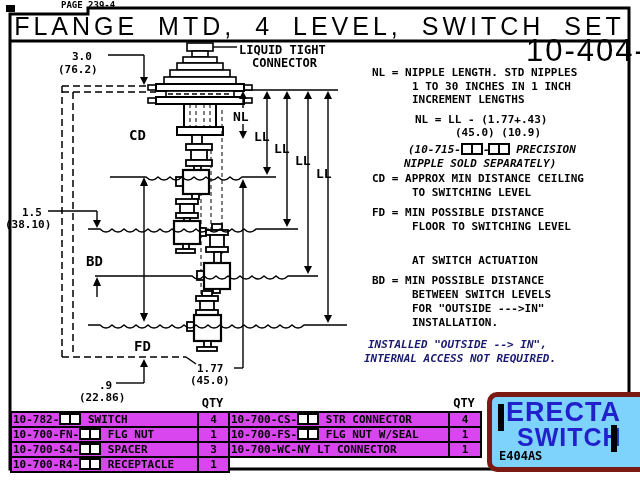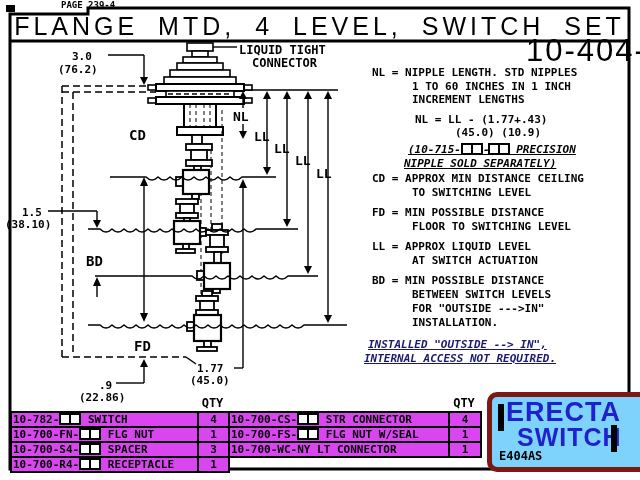--- a/index.html
+++ b/index.html
@@ -2,21 +2,21 @@
 <html><head>
 <meta charset="utf-8">
 <style>
   html,body{margin:0;padding:0;background:#888;}
   .page{position:relative;width:640px;height:480px;background:#fff;overflow:hidden;
         font-family:"DejaVu Sans Mono",monospace;color:#000;}
   svg{position:absolute;left:0;top:0;}
   svg text{font-family:"DejaVu Sans Mono",monospace;font-weight:bold;fill:#000;}
   .t{position:absolute;font:bold 11px "DejaVu Sans Mono",monospace;white-space:pre;color:#000;}
   .t12{font-size:12px;margin-top:28px;}
-  .it{font-style:italic;text-decoration:underline;}
+  .it{font-style:italic;}
   .navy{color:#191970;}
   .pagelabel{position:absolute;left:17px;top:0px;font:bold 9px "DejaVu Sans Mono",monospace;padding-left:44px;}
   .corner{position:absolute;left:6px;top:5px;width:9px;height:7px;background:#000;}
   .title{position:absolute;left:10px;top:12px;width:619px;text-align:center;
          font-family:"Liberation Sans",sans-serif;font-size:25px;font-weight:400;
          letter-spacing:4px;word-spacing:9px;white-space:pre;}
   .partnum{position:absolute;left:498px;top:33px;font-family:"Liberation Sans",sans-serif;
            font-size:31px;letter-spacing:2px;white-space:pre;margin-left:28px;}
   .box{display:inline-block;width:8px;height:8px;border:2px solid #000;background:#fff;
        vertical-align:-2px;}
@@ -206,31 +206,30 @@
       <text x="190" y="384" font-size="11">(45.0)</text>
     </g>
   </svg>
 
   <div class="corner"></div>
   <div class="pagelabel">PAGE 239-4</div>
   <div class="title">FLANGE MTD, 4 LEVEL, SWITCH SET</div>
   <div class="partnum">10-404-<span class="box-lg"></span><span class="box-lg"></span></div>
 
   <div class="t" style="left:372px;top:66px">NL = NIPPLE LENGTH. STD NIPPLES</div>
-  <div class="t" style="left:412px;top:80px">1 TO 60 INCHES IN 1 INCH</div>
+  <div class="t" style="left:412px;top:80px">1 TO 30 INCHES IN 1 INCH</div>
   <div class="t" style="left:412px;top:93px">INCREMENT LENGTHS</div>
   <div class="t" style="left:415px;top:113px">NL = LL - (1.77+.43)</div>
   <div class="t" style="left:455px;top:126px">(45.0) (10.9)</div>
   <div class="t it" style="left:408px;top:143px">(10-715-<span class="box"></span><span class="box"></span>-<span class="box"></span><span class="box"></span> PRECISION</div>
   <div class="t it" style="left:404px;top:157px">NIPPLE SOLD SEPARATELY)</div>
   <div class="t" style="left:372px;top:172px">CD = APPROX MIN DISTANCE CEILING</div>
   <div class="t" style="left:412px;top:186px">TO SWITCHING LEVEL</div>
   <div class="t" style="left:372px;top:206px">FD = MIN POSSIBLE DISTANCE</div>
   <div class="t" style="left:412px;top:220px">FLOOR TO SWITCHING LEVEL</div>
-  <div class="t" style="left:372px;top:240px">LL = APPROX LIQUID LEVEL</div>
   <div class="t" style="left:412px;top:254px">AT SWITCH ACTUATION</div>
   <div class="t" style="left:372px;top:274px">BD = MIN POSSIBLE DISTANCE</div>
   <div class="t" style="left:412px;top:288px">BETWEEN SWITCH LEVELS</div>
   <div class="t" style="left:412px;top:302px">FOR "OUTSIDE ---&gt;IN"</div>
   <div class="t" style="left:412px;top:316px">INSTALLATION.</div>
   <div class="t it navy" style="left:368px;top:338px">INSTALLED "OUTSIDE --&gt; IN",</div>
   <div class="t it navy" style="left:364px;top:352px">INTERNAL ACCESS NOT REQUIRED.</div>
   <div class="t t12 navy" style="left:493px;top:366px">RoHS COMPLIANT</div>
 
   <div class="hdr" style="left:197px;top:396px;width:31px">QTY</div>

